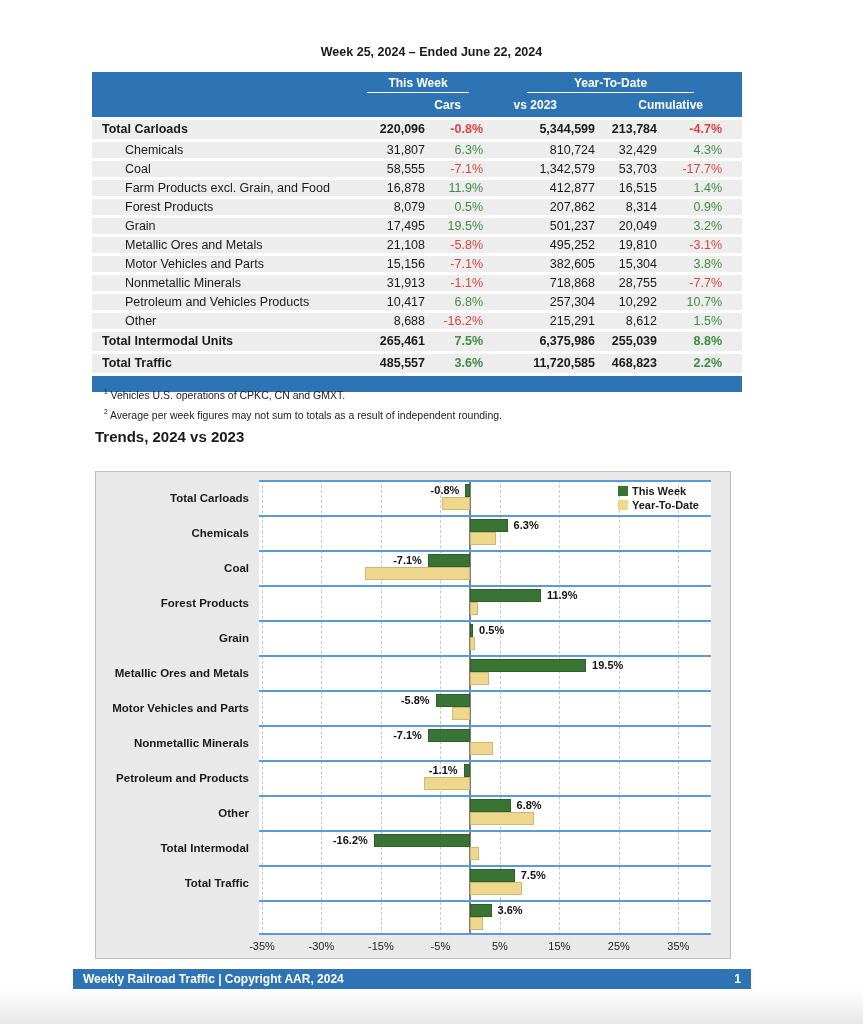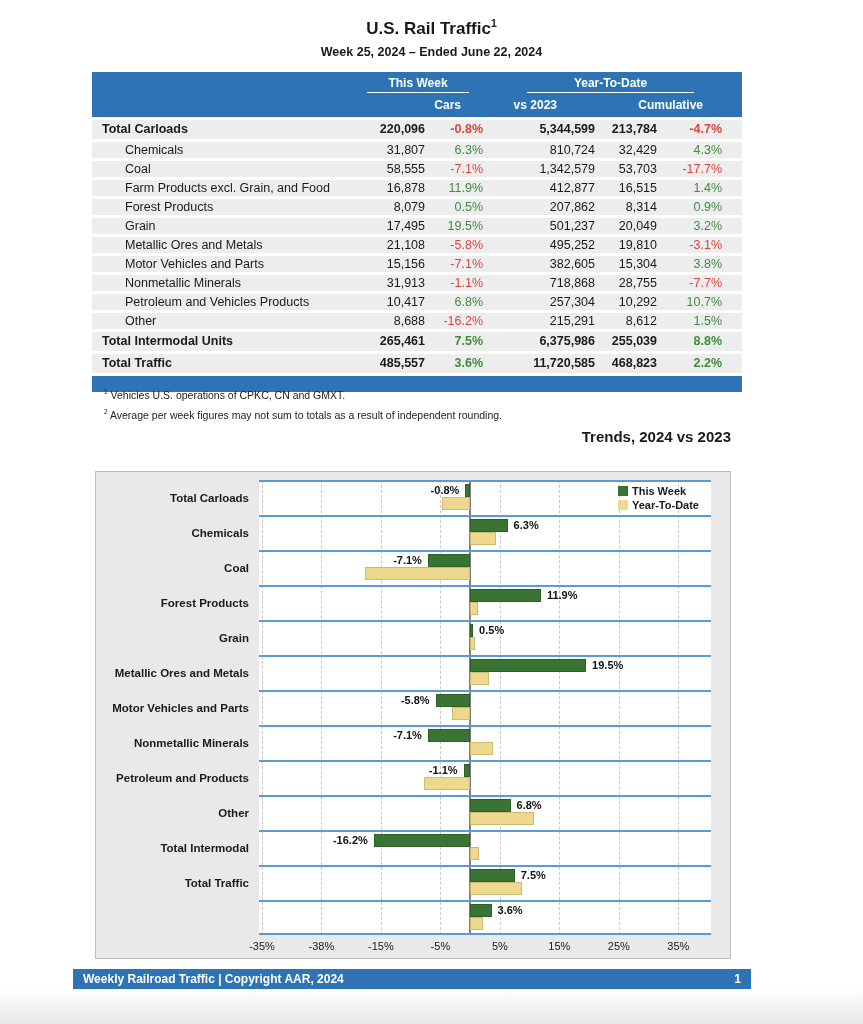--- a/index.html
+++ b/index.html
@@ -33,21 +33,21 @@
   .c-num { text-align:right; padding-right:8px; white-space:nowrap; }
   .pos { color:#3F8C3F; }
   .neg { color:#D9453D; }
   .table-bottom-bar { height:16px; background:#2E74B5; margin-top:3px; }
 
   
   .footnotes { position:absolute; left:104px; top:388px; font-size:10.5px; color:#222; }
   .footnote { margin-bottom:7px; }
 
   
-  .chart-title { position:absolute; left:95px; top:428px; width:636px; text-align:right;
+  .chart-title { position:absolute; left:95px; top:428px; width:636px; text-align:left;
                  font-size:15px; font-weight:bold; }
   .chart-subtitle { position:absolute; left:95px; top:476px; width:636px; text-align:right;
                     font-size:13px; font-weight:bold; }
 
   
   .chart-box { position:absolute; left:95px; top:471px; width:636px; height:488px;
                background:#E9E9E9; border:1px solid #BDBDBD; }
   .cat-labels { position:absolute; left:0; top:8px; width:163px; }
   .cat-label { height:35px; display:flex; align-items:center; justify-content:flex-end;
                padding-right:10px; font-size:11.5px; font-weight:bold; white-space:nowrap; }
@@ -72,21 +72,20 @@
                  background:#2E74B5; color:#fff; font-size:12px; font-weight:bold;
                  display:flex; align-items:center; justify-content:space-between; padding:0 10px; }
   .bottom-fade { position:absolute; left:0; top:989px; width:100%; height:35px;
                  background:linear-gradient(180deg,#ffffff 0%,#e7e7e7 100%); }
 </style>
 </head>
 <body>
 
 <div class="page">
 
-  <div class="doc-title"><span>U.S. Rail Traffic</span><span class="sup">1</span></div>
   <div class="doc-subtitle">Week 25, 2024 – Ended June 22, 2024</div>
 
   <div class="rail-table">
     <div class="thead">
       <div class="thead-row1">
         <div></div>
         <div class="grp"><span class="grp-inner">This Week</span></div>
         <div class="grp"><span class="grp-inner">Year-To-Date</span></div>
         <div></div>
       </div>
@@ -314,21 +313,21 @@
         <div class="band-sep" style="top: 245px;"></div>
         <div class="band-sep" style="top: 280px;"></div>
         <div class="band-sep" style="top: 315px;"></div>
         <div class="band-sep" style="top: 350px;"></div>
         <div class="band-sep" style="top: 385px;"></div>
         <div class="band-sep" style="top: 420px;"></div>
         <div class="band-sep" style="top: 453px;"></div>
       </div>
     <div class="x-axis" id="x-axis">
         <div class="x-tick" style="left: 0.657895%;">-35%</div>
-        <div class="x-tick" style="left: 13.8158%;">-38%</div>
+        <div class="x-tick" style="left: 13.8158%;">-30%</div>
         <div class="x-tick" style="left: 26.9737%;">-15%</div>
         <div class="x-tick" style="left: 40.1316%;">-5%</div>
         <div class="x-tick" style="left: 53.2895%;">5%</div>
         <div class="x-tick" style="left: 66.4474%;">15%</div>
         <div class="x-tick" style="left: 79.6053%;">25%</div>
         <div class="x-tick" style="left: 92.7632%;">35%</div>
       </div>
   </div>
 
   <div class="page-footer">

